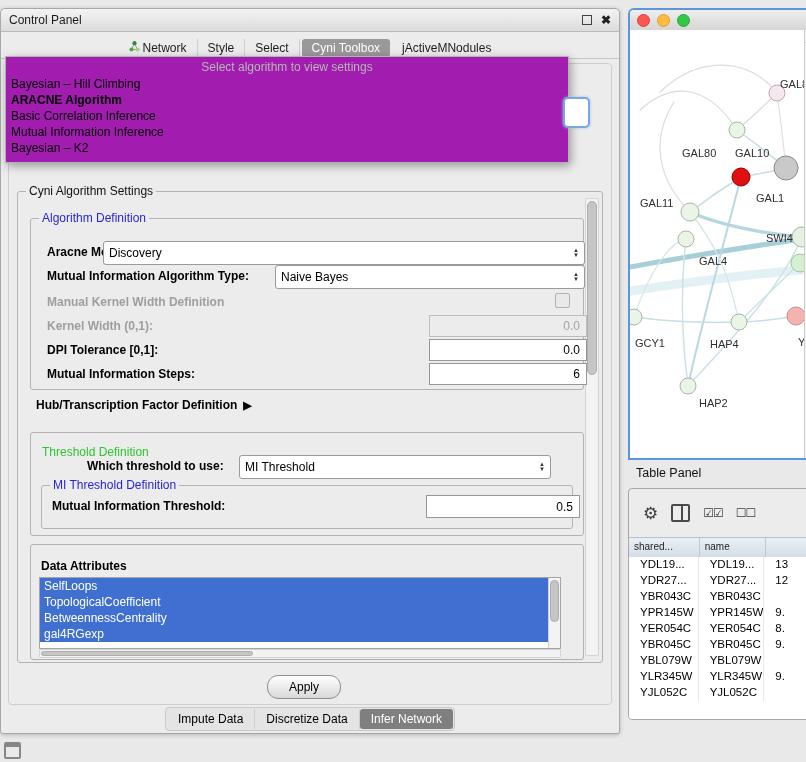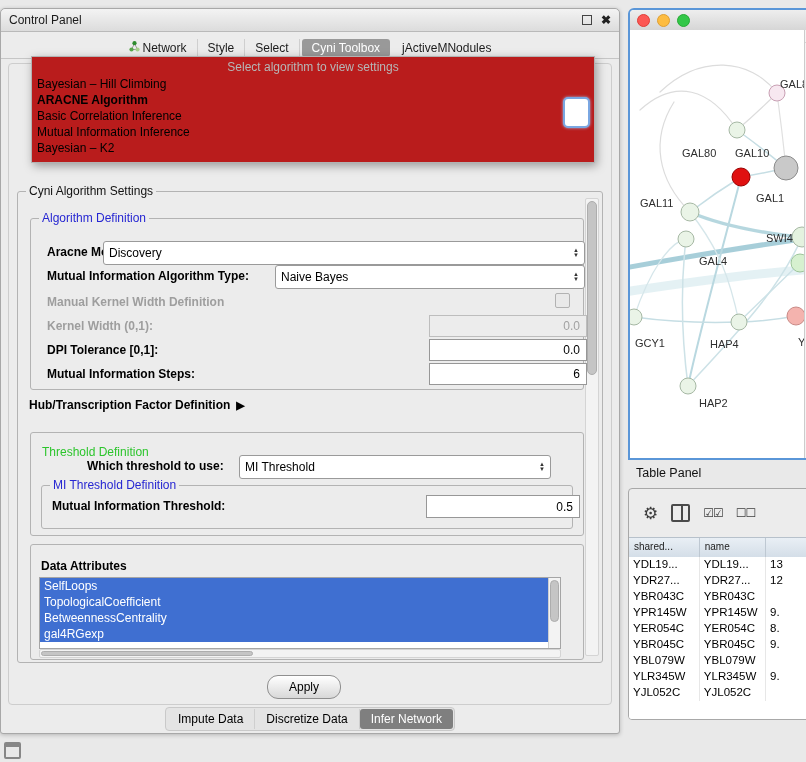--- a/index.html
+++ b/index.html
@@ -22,21 +22,21 @@
 
   
   #control-panel{left:0;top:8px;width:618px;height:724px;}
   #cp-tabbar{position:absolute;left:0;right:0;top:28px;height:21px;display:flex;justify-content:center;align-items:center;border-bottom:1px solid #c6c6c6;}
   .tab{display:flex;align-items:center;gap:3px;padding:2px 10px;color:#1c1c1c;border-right:1px solid #cfcfcf;cursor:default;}
   .tab:last-child{border-right:none;}
   .tab.active{background:#999;color:#fff;border-radius:3px;border-right:none;margin:0 2px;}
   #cp-inner{position:absolute;left:7px;top:54px;width:602px;height:640px;border:1px solid #cdcdcd;border-radius:4px;}
 
   
-  #algo-popup{position:absolute;left:30px;top:47px;width:562px;background:#b91c1c;border:1px solid #b2b2b2;
+  #algo-popup{position:absolute;left:4px;top:47px;width:562px;background:#a21caf;border:1px solid #b2b2b2;
     box-shadow:2px 3px 9px rgba(0,0,0,.35);z-index:50;padding:2px 0 6px 0;}
   .popup-placeholder{text-align:center;color:#b7b7b7;padding:1px 0 2px 0;}
   .popup-item{padding:0 5px;line-height:16px;color:#000;cursor:default;}
   .popup-item.selected{font-weight:bold;}
   #combo-fragment{position:absolute;left:562px;top:88px;width:23px;height:27px;background:#fff;
     border:2px solid #7aa7e2;border-radius:5px;box-shadow:0 0 3px #9cc0ec;z-index:60;}
 
   
   .group{position:absolute;border:1px solid #b3b3b3;border-radius:3px;}
   .group-title{position:absolute;top:-8px;left:8px;background:#ececec;padding:0 3px;font-size:12px;white-space:nowrap;}
@@ -94,21 +94,21 @@
   #table-window{position:absolute;left:628px;top:488px;width:186px;height:230px;background:#ececec;border:1px solid #a8a8a8;border-radius:4px;overflow:hidden;}
   #table-toolbar{height:48px;display:flex;align-items:center;gap:13px;padding:0 14px;}
   .gear{font-size:17px;color:#3d3d3d;line-height:17px;}
   .col-icon{width:15px;height:14px;border:2px solid #4a4a4a;border-radius:2px;position:relative;}
   .col-icon::after{content:"";position:absolute;left:50%;top:0;bottom:0;width:2px;background:#4a4a4a;}
   .cb-pair{font-size:12px;color:#3d3d3d;letter-spacing:-1px;}
   #table-header{display:flex;height:20px;background:linear-gradient(#e9eff5,#d3dde7);border-top:1px solid #b7c1cb;border-bottom:1px solid #b7c1cb;}
   .th{font-size:10px;color:#222;padding:3px 5px 0 5px;border-right:1px solid #bec8d2;overflow:hidden;white-space:nowrap;}
   #table-body{position:absolute;left:0;right:0;top:68px;bottom:0;background:#fff;overflow:hidden;}
   .tr{display:flex;height:16px;}
-  .td{font-size:11.5px;color:#000;padding:1px 5px 0 4px;border-right:1px solid #e7e7e7;overflow:hidden;white-space:nowrap;}
+  .td{font-size:11.5px;color:#000;padding:1px 5px 0 11px;border-right:1px solid #e7e7e7;overflow:hidden;white-space:nowrap;}
 
   #mini-icon{position:absolute;left:4px;top:742px;width:13px;height:13px;border:2px solid #878787;border-radius:2px;}
   #mini-icon::after{content:"";position:absolute;left:0;right:0;top:0;height:3px;background:#878787;}
 </style>
 </head>
 <body>
 
 <div class="window" id="control-panel">
   <div class="titlebar">
     <span>Control Panel</span>
@@ -187,21 +187,21 @@
       <div class="lbl disabled" style="left:16px;top:100px;">Kernel Width (0,1):</div>
       <div class="field disabled" style="left:398px;top:96px;width:144px;height:20px;">0.0</div>
 
       <div class="lbl" style="left:16px;top:124px;">DPI Tolerance [0,1]:</div>
       <div class="field" style="left:398px;top:120px;width:144px;height:20px;">0.0</div>
 
       <div class="lbl" style="left:16px;top:148px;">Mutual Information Steps:</div>
       <div class="field" style="left:398px;top:144px;width:144px;height:20px;">6</div>
     </div>
 
-    <div id="hub-row" style="left:11px;top:206px;">
+    <div id="hub-row" style="left:18px;top:206px;">
       <span>Hub/Transcription Factor Definition</span>
       <span class="tri-right">▶</span>
     </div>
 
     <div class="group" style="left:12px;top:240px;width:552px;height:102px;">
       <div class="group-title t-green">Threshold Definition</div>
 
       <div class="lbl" style="left:56px;top:26px;">Which threshold to use:</div>
       <div class="combo" style="left:208px;top:22px;width:300px;height:22px;">
         <span class="val">MI Threshold</span>

